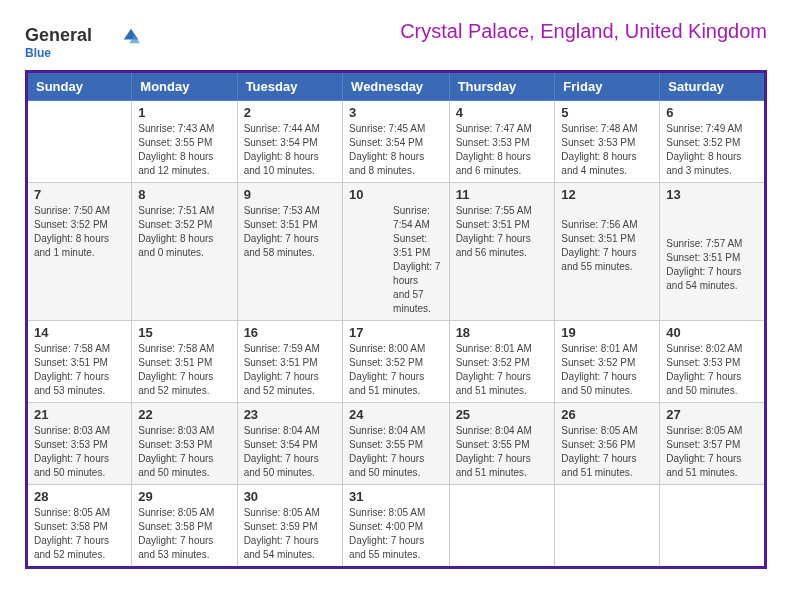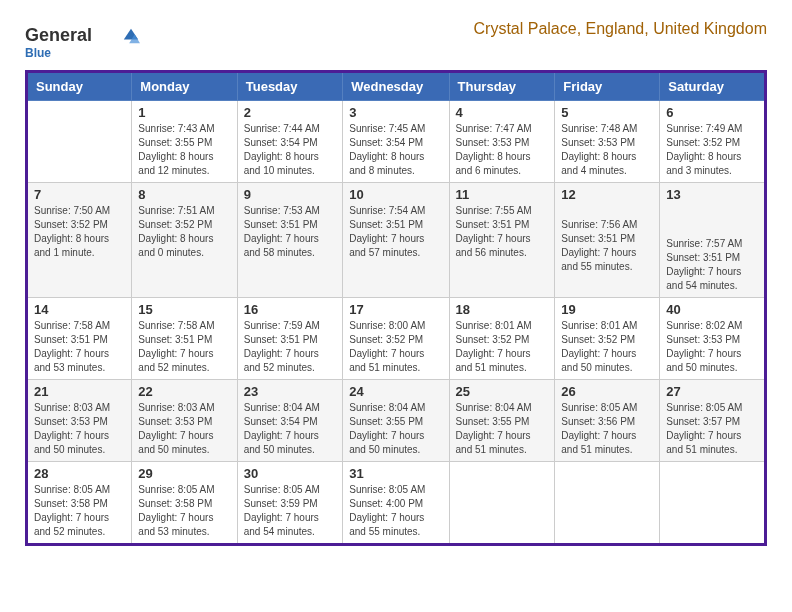--- a/index.html
+++ b/index.html
@@ -44,22 +44,22 @@
     }
     .title-section {
       text-align: right;
     }
     .month-title {
       font-size: 36px;
       font-weight: bold;
       color: #333;
     }
     .location {
-      font-size: 16px;
-      color: #a16207;
+      font-size: 20px;
+      color: #a21caf;
     }
     .calendar {
       width: 100%;
       border-collapse: collapse;
       border: 3px solid #4c1d95;
     }
     .calendar th {
       background-color: #3a6ab5;
       color: #fff;
       font-size: 13px;
@@ -190,21 +190,21 @@
         </td>
         <td>
           <span class="day-number">9</span>
           <div class="day-info" style="white-space: pre-line;">Sunrise: 7:53 AM
 Sunset: 3:51 PM
 Daylight: 7 hours
 and 58 minutes.</div>
         </td>
         <td>
           <span class="day-number">10</span>
-          <div class="day-info" style="white-space: pre-line;">Sunrise: 7:54 AM
+          <div class="day-info" style="white-space: pre-line; margin-left: 44px;">Sunrise: 7:54 AM
 Sunset: 3:51 PM
 Daylight: 7 hours
 and 57 minutes.</div>
         </td>
         <td>
           <span class="day-number">11</span>
           <div class="day-info" style="white-space: pre-line;">Sunrise: 7:55 AM
 Sunset: 3:51 PM
 Daylight: 7 hours
 and 56 minutes.</div>

